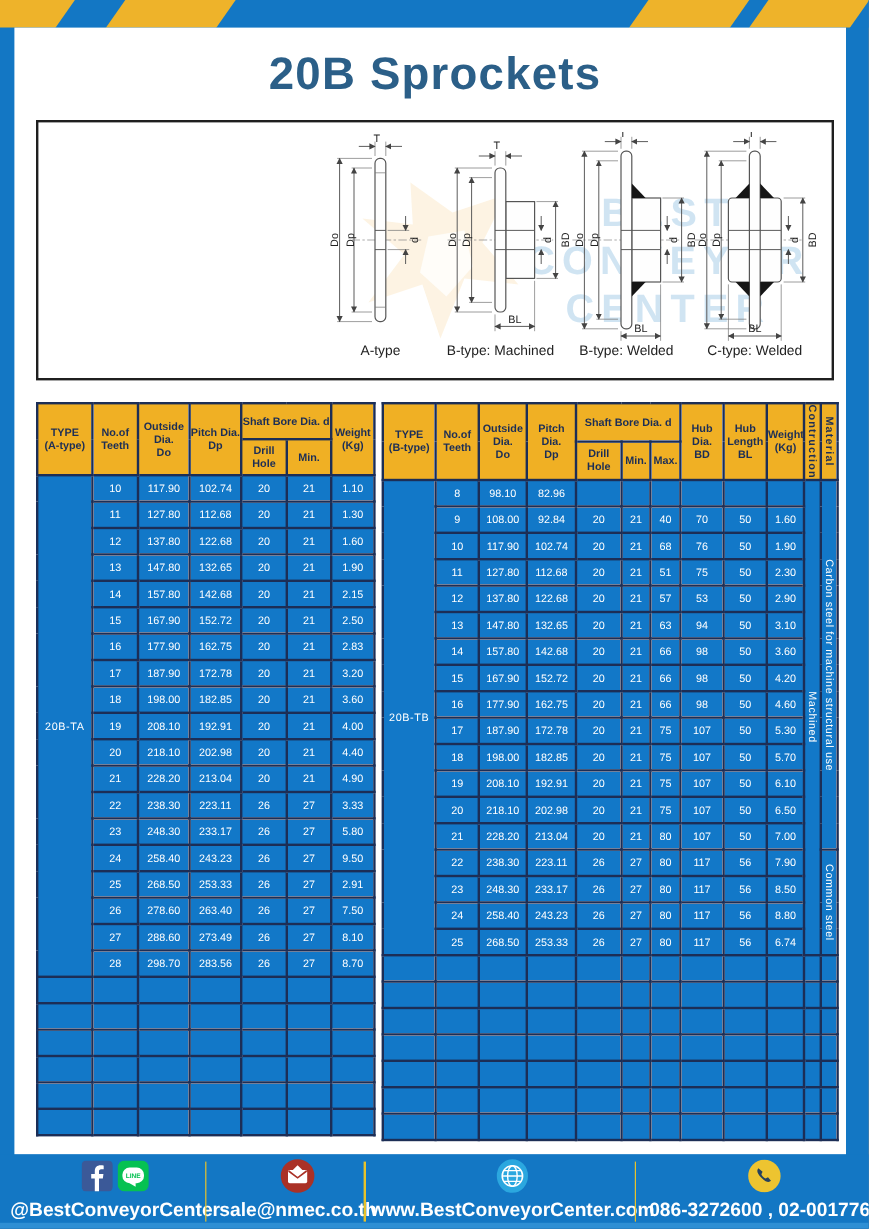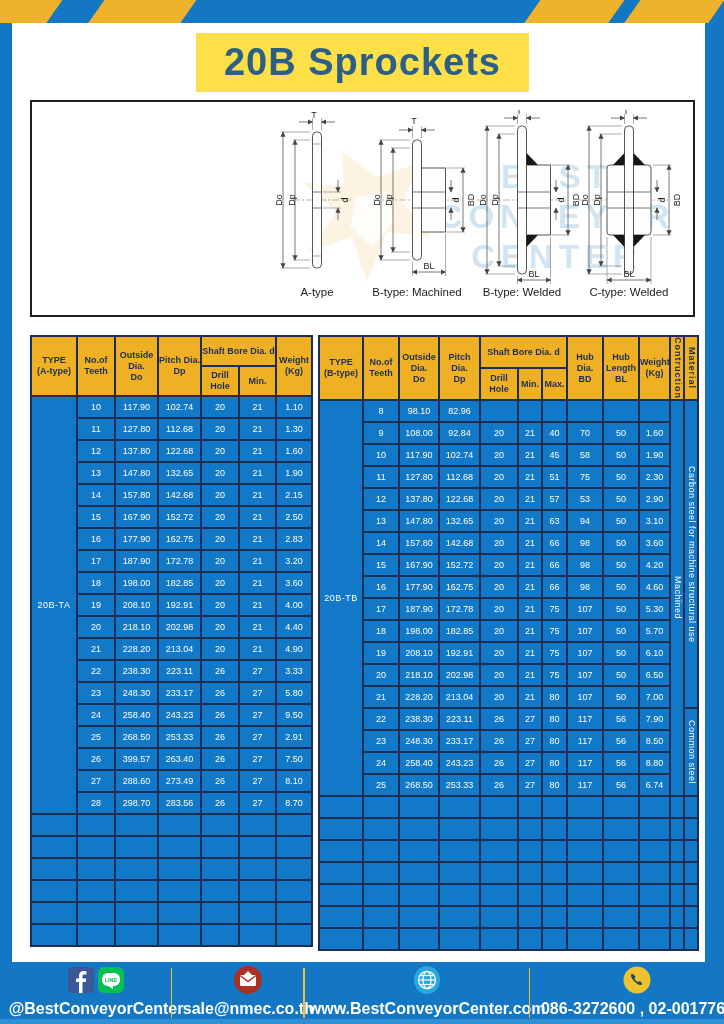--- a/index.html
+++ b/index.html
@@ -5,21 +5,21 @@
   * { margin:0; padding:0; box-sizing:border-box; }
   body { font-family:"Liberation Sans", sans-serif; background:#666; }
   .page { position:relative; width:724px; height:1024px; background:#1377c4; overflow:hidden; margin:0 auto; }
   .white-panel { position:absolute; left:12px; top:23px; width:693px; height:939px; background:#ffffff; }
 
   
   .topbar { position:absolute; left:0; top:0; width:724px; height:23px; background:#1377c4; overflow:hidden; }
   .stripe { position:absolute; top:-4px; height:32px; background:#eeb32a; transform:skewX(-35deg); }
 
   
-  .title-box { position:absolute; left:196px; top:33px; width:333px; height:59px; background:#fde047;
+  .title-box { position:absolute; left:196px; top:33px; width:333px; height:59px; background:#ffffff;
                display:flex; align-items:center; justify-content:center; }
   .title-box span { font-size:38px; font-weight:bold; color:#2b5f88; letter-spacing:1px; }
 
   
   .diagram-box { position:absolute; left:30px; top:100px; width:665px; height:217px; background:#fff; border:2px solid #1f1f1f; }
   .specs { position:absolute; left:6px; top:58px; color:#17517c; font-size:14.5px; font-weight:bold; line-height:27px; white-space:pre-line; }
   .wm-lion { position:absolute; left:250px; top:40px; width:180px; height:160px; opacity:.45; }
   .wm-text { position:absolute; left:390px; top:55px; width:270px; color:#aacfe9; opacity:.55; font-weight:bold;
              font-size:33px; line-height:40px; letter-spacing:6px; text-align:center; }
   .diagram-svg { position:absolute; left:225px; top:8px; }
@@ -398,21 +398,21 @@
         <tr style="height: 22px;">
           <td>25</td>
           <td>268.50</td>
           <td>253.33</td>
           <td>26</td>
           <td>27</td>
           <td>2.91</td>
         </tr>
         <tr style="height: 22px;">
           <td>26</td>
-          <td>399.57</td>
+          <td>278.60</td>
           <td>263.40</td>
           <td>26</td>
           <td>27</td>
           <td>7.50</td>
         </tr>
         <tr style="height: 22px;">
           <td>27</td>
           <td>288.60</td>
           <td>273.49</td>
           <td>26</td>
@@ -552,22 +552,22 @@
           <td>70</td>
           <td>50</td>
           <td>1.60</td>
         </tr>
         <tr style="height: 22px;">
           <td>10</td>
           <td>117.90</td>
           <td>102.74</td>
           <td>20</td>
           <td>21</td>
-          <td>45</td>
-          <td>58</td>
+          <td>68</td>
+          <td>76</td>
           <td>50</td>
           <td>1.90</td>
         </tr>
         <tr style="height: 22px;">
           <td>11</td>
           <td>127.80</td>
           <td>112.68</td>
           <td>20</td>
           <td>21</td>
           <td>51</td>

